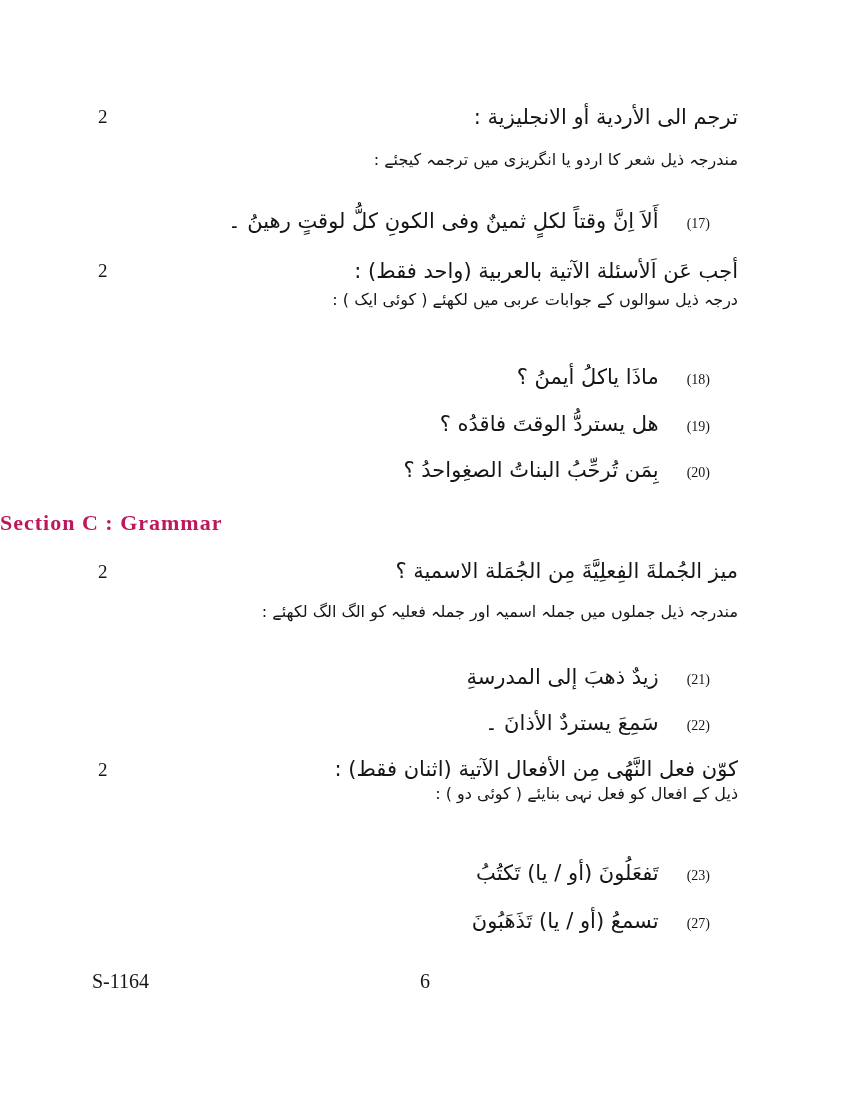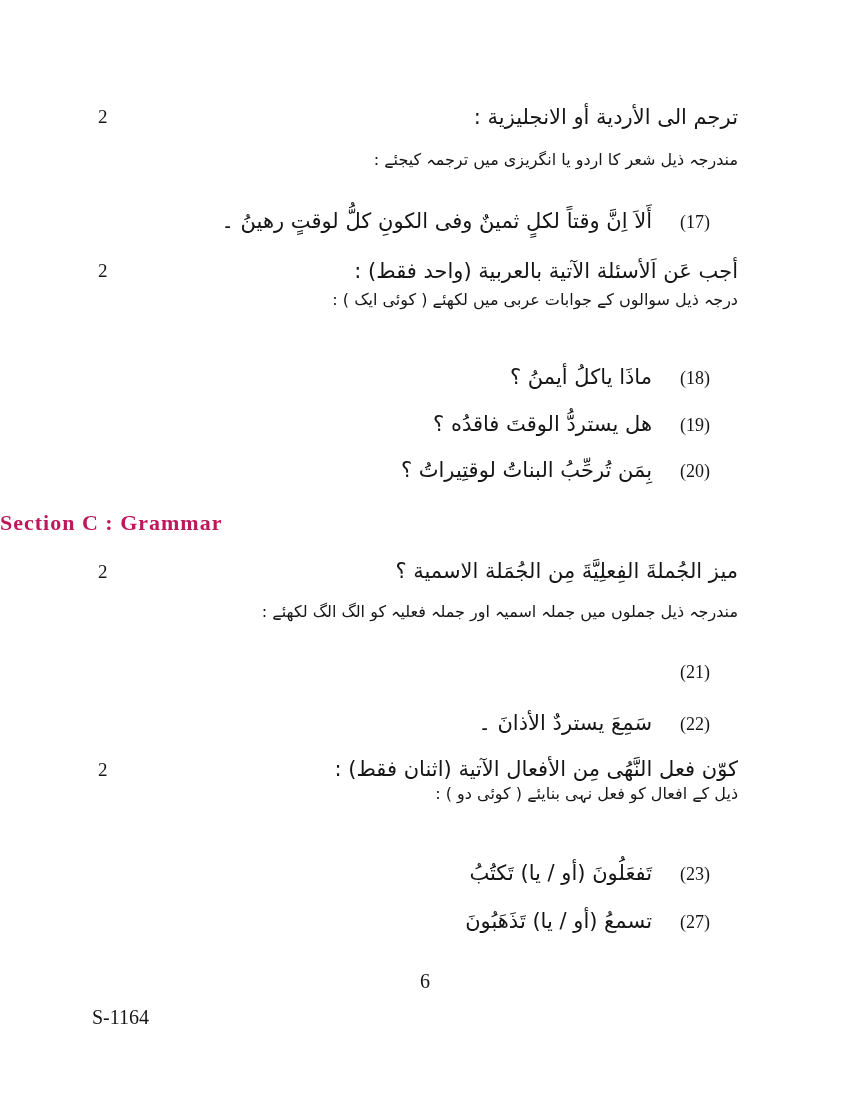--- a/index.html
+++ b/index.html
@@ -38,21 +38,21 @@
     display: flex;
     direction: rtl;
     align-items: baseline;
     gap: 28px;
   }
   .item .ar {
     font-size: 21px;
   }
   .num {
     font-family: "Liberation Serif", "DejaVu Serif", serif;
-    font-size: 18px;
+    font-size: 14px;
     direction: ltr;
     unicode-bidi: isolate;
     white-space: nowrap;
     color: #161616;
   }
   .marks {
     position: absolute;
     left: 98px;
     font-family: "Liberation Serif", "DejaVu Serif", serif;
     font-size: 19px;
@@ -66,21 +66,20 @@
     font-size: 22px;
     letter-spacing: 1px;
     font-family: "Liberation Serif", "DejaVu Serif", serif;
     color: #be185d;
   }
   .footer-code {
     position: absolute;
     left: 92px;
     font-size: 20px;
     font-family: "Liberation Serif", "DejaVu Serif", serif;
-    margin-top: 36px;
   }
   .footer-page {
     position: absolute;
     left: 0;
     right: 0;
     text-align: center;
     font-size: 20px;
     font-family: "Liberation Serif", "DejaVu Serif", serif;
   }
 </style>
@@ -114,33 +113,34 @@
   <div class="row item" style="top:362px">
     <span class="num">(18)</span>
     <span class="ar">ماذَا ياكلُ أيمنُ ؟</span>
   </div>
   <div class="row item" style="top:409px">
     <span class="num">(19)</span>
     <span class="ar">هل يستردُّ الوقتَ فاقدُه ؟</span>
   </div>
   <div class="row item" style="top:455px">
     <span class="num">(20)</span>
-    <span class="ar">بِمَن تُرحِّبُ البناتُ لوقتِيراتُ ؟</span>
+    <span class="ar">بِمَن تُرحِّبُ البناتُ الصغِواحدُ ؟</span>
   </div>
 
   <div class="section-heading" style="top:510px">Section C : Grammar</div>
 
   <div class="row" style="top:556px">
     <span class="ar">ميز الجُملةَ الفِعلِيَّةَ مِن الجُمَلة الاسمية ؟</span>
   </div>
   <div class="row urdu" style="top:598px">
     <span class="ar">مندرجہ ذیل جملوں میں جملہ اسمیہ اور جملہ فعلیہ کو الگ الگ لکھئے :</span>
   </div>
   <div class="row item" style="top:662px">
     <span class="num">(21)</span>
+    <span class="ar">زيدٌ ذهبَ إلى المدرسةِ</span>
   </div>
   <div class="row item" style="top:708px">
     <span class="num">(22)</span>
     <span class="ar">سَمِعَ يستردٌ الأذانَ ۔</span>
   </div>
 
   <div class="row" style="top:754px">
     <span class="ar">كوّن فعل النَّهُى مِن الأفعال الآتية (اثنان فقط) :</span>
   </div>
   <div class="row urdu" style="top:780px">

